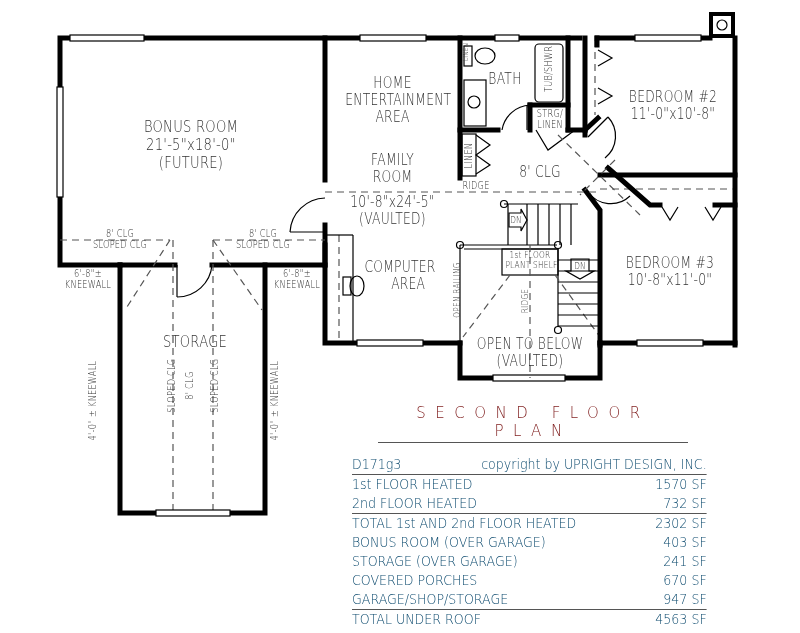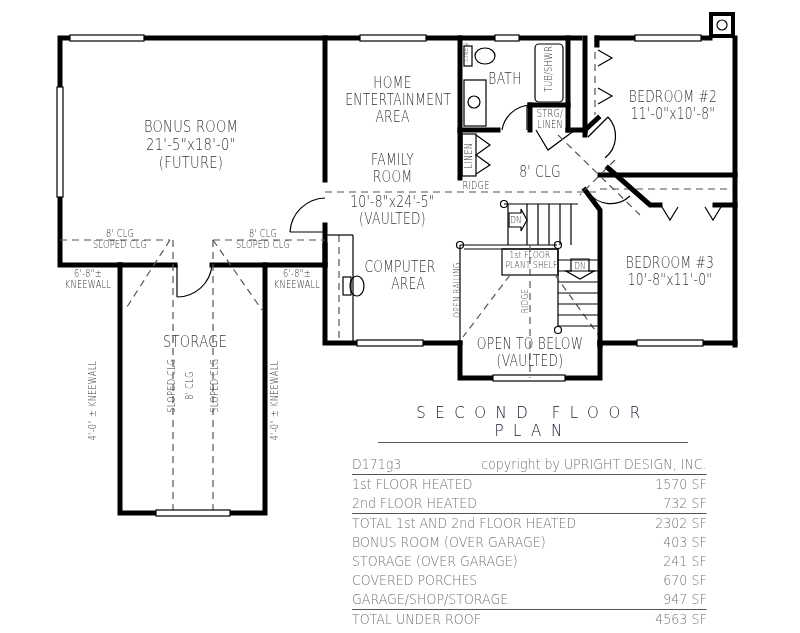--- a/index.html
+++ b/index.html
@@ -6,22 +6,22 @@
     body { width: 800px; height: 633px; position: relative; overflow: hidden; font-family: "Liberation Sans", "DejaVu Sans", sans-serif; color: #222; }
     svg { position: absolute; left: 0; top: 0; }
     .wall { stroke: #000; stroke-width: 5; fill: none; stroke-linecap: square; }
     .thin { stroke: #000; stroke-width: 1.2; fill: none; }
     .dash { stroke: #555; stroke-width: 1.2; fill: none; stroke-dasharray: 7 5; }
     .win { fill: #fff; stroke: #000; stroke-width: 1.2; }
     .lbl { position: absolute; font-family: "DejaVu Sans", sans-serif; font-weight: 300; color: #333; text-align: center; white-space: nowrap; line-height: 1.12; transform: scaleX(0.82); transform-origin: center; letter-spacing: 0.3px; }
     .room { font-size: 16px; }
     .small { font-size: 10px; }
     .vert { transform: rotate(-90deg) scaleX(0.82); transform-origin: center; }
-    .plan-title { position: absolute; left: 378px; top: 404px; width: 310px; font-family: "DejaVu Sans", sans-serif; font-size: 15px; letter-spacing: 9.5px; color: #0f172a; border-bottom: 1.5px solid #555; padding-bottom: 2px; text-align: center; font-weight: 300; }
-    .sched { position: absolute; left: 352px; top: 455px; width: 355px; font-family: "DejaVu Sans", sans-serif; font-size: 14px; color: #737373; font-weight: 300; }
+    .plan-title { position: absolute; left: 378px; top: 404px; width: 310px; font-family: "DejaVu Sans", sans-serif; font-size: 15px; letter-spacing: 9.5px; color: #7f1d1d; border-bottom: 1.5px solid #555; padding-bottom: 2px; text-align: center; font-weight: 300; }
+    .sched { position: absolute; left: 352px; top: 455px; width: 355px; font-family: "DejaVu Sans", sans-serif; font-size: 14px; color: #0c4a6e; font-weight: 300; }
     .srow { display: flex; justify-content: space-between; height: 19px; line-height: 19px; transform: scaleX(0.9); transform-origin: left; width: 111%; }
     .srow.ul { border-bottom: 1.3px solid #555; }
   </style>
 </head>
 <body>
 
 <svg width="800" height="633" viewBox="0 0 800 633">
 
   <polyline class="wall" points="325,180 325,38 60,38 60,265 120,265"></polyline>
   <line class="wall" x1="120" y1="265" x2="175" y2="265"></line>

